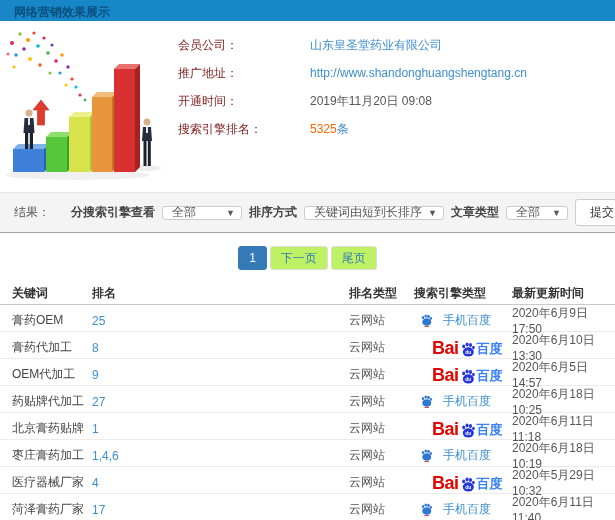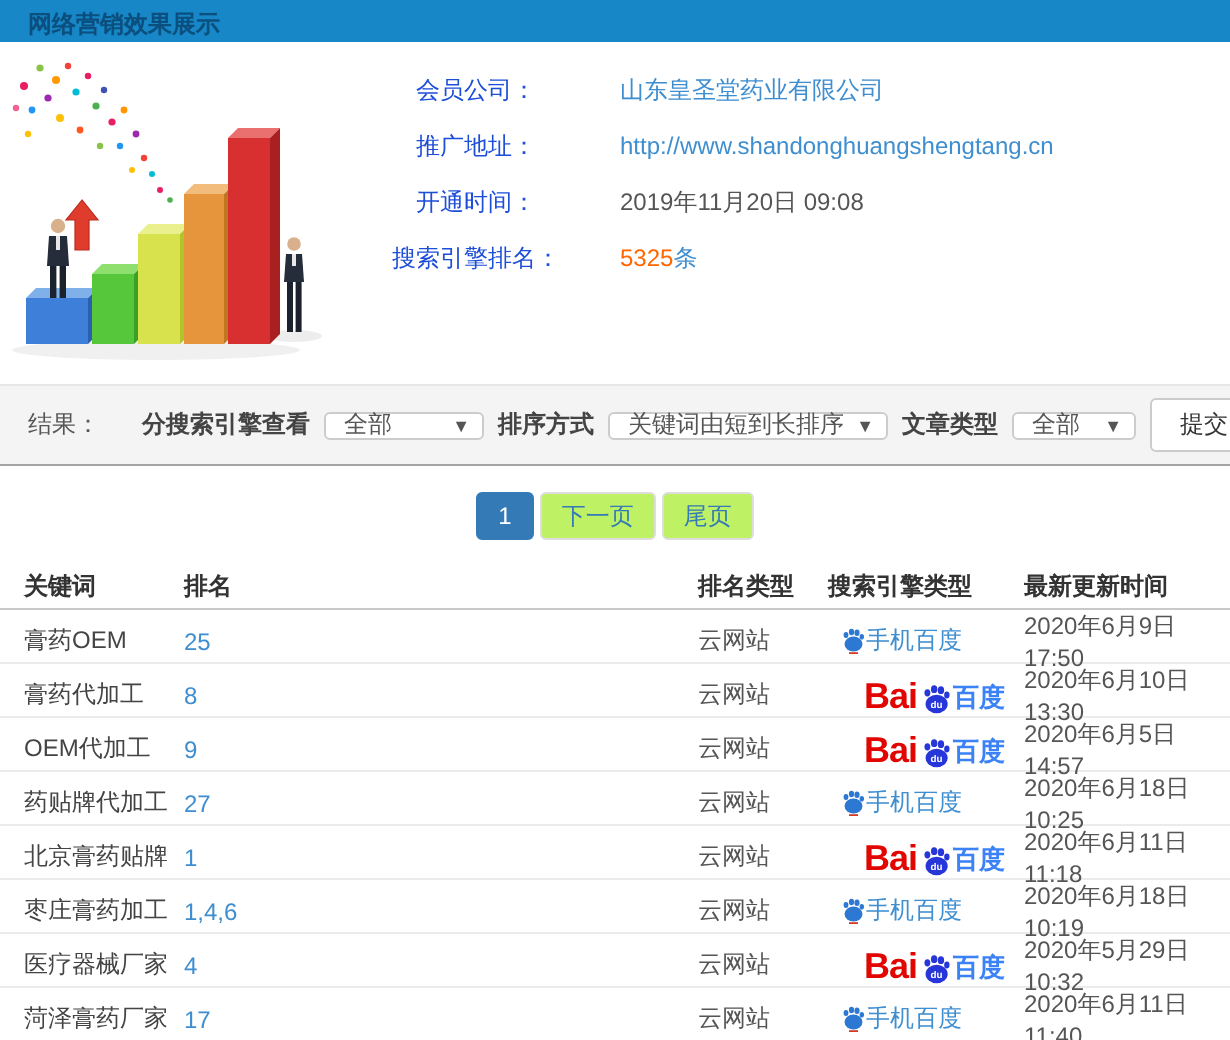--- a/index.html
+++ b/index.html
@@ -14,21 +14,21 @@
     height:21px; background:#1787c7; display:flex; align-items:flex-end;
     padding-left:14px;
   }
   .titlebar .title { color:#0a4f7e; font-weight:bold; font-size:12px; }
 
   
   .hero { position:relative; height:171px; }
   .graphic { position:absolute; left:0; top:6px; width:190px; height:162px; }
   .info { position:absolute; left:178px; top:10px; }
   .info-row { display:flex; align-items:center; height:28px; }
-  .info-label { width:120px; text-align:center; color:#1d4ed8; }
+  .info-label { width:120px; text-align:left; color:#7f1d1d; }
   .info-value { margin-left:12px; color:#555;text-align:right; }
   .info-value.link { color:#3e8ed0; text-decoration:none; cursor:pointer; }
   .rank-num { color:#ff6600; }
   .rank-suffix { color:#3e8ed0; }
 
   
   .filterbar {
     height:41px; background:#f4f4f4; border-top:1px solid #e6e6e6;
     border-bottom:1px solid #a3a3a3; display:flex; align-items:center;
     padding-left:14px; overflow:hidden; white-space:nowrap;
@@ -66,21 +66,21 @@
     align-items:center; padding-left:12px;
   }
   .thead { height:22px; color:#333; font-weight:bold; border-bottom:1px solid #c9c9c9; }
   .tr { height:27px; border-bottom:1px solid #ebebeb; }
   .td-keyword { color:#444; }
   .td-rank { color:#3e8ed0; cursor:pointer; }
   .td-ranktype { color:#555; }
   .td-engine { display:flex; align-items:center; }
   .td-time { color:#555; }
 
-  .engine-mobile { display:flex; align-items:center; gap:0; margin-left:6px; color:#3e8ed0; }
+  .engine-mobile { display:flex; align-items:center; gap:10px; margin-left:6px; color:#3e8ed0; }
   .engine-baidu { display:flex; align-items:flex-end; margin-left:18px; }
   .engine-baidu .bai { color:#e10601; font-weight:bold; font-size:18px; line-height:14px; letter-spacing:-0.5px; }
   .engine-baidu .cn  { color:#3b82f6; font-weight:bold; font-size:13px; line-height:13px; }
   .engine-baidu svg { margin:0 1px; position:relative; top:2px; }
 </style>
 </head>
 <body>
 
 <div class="app">
 

